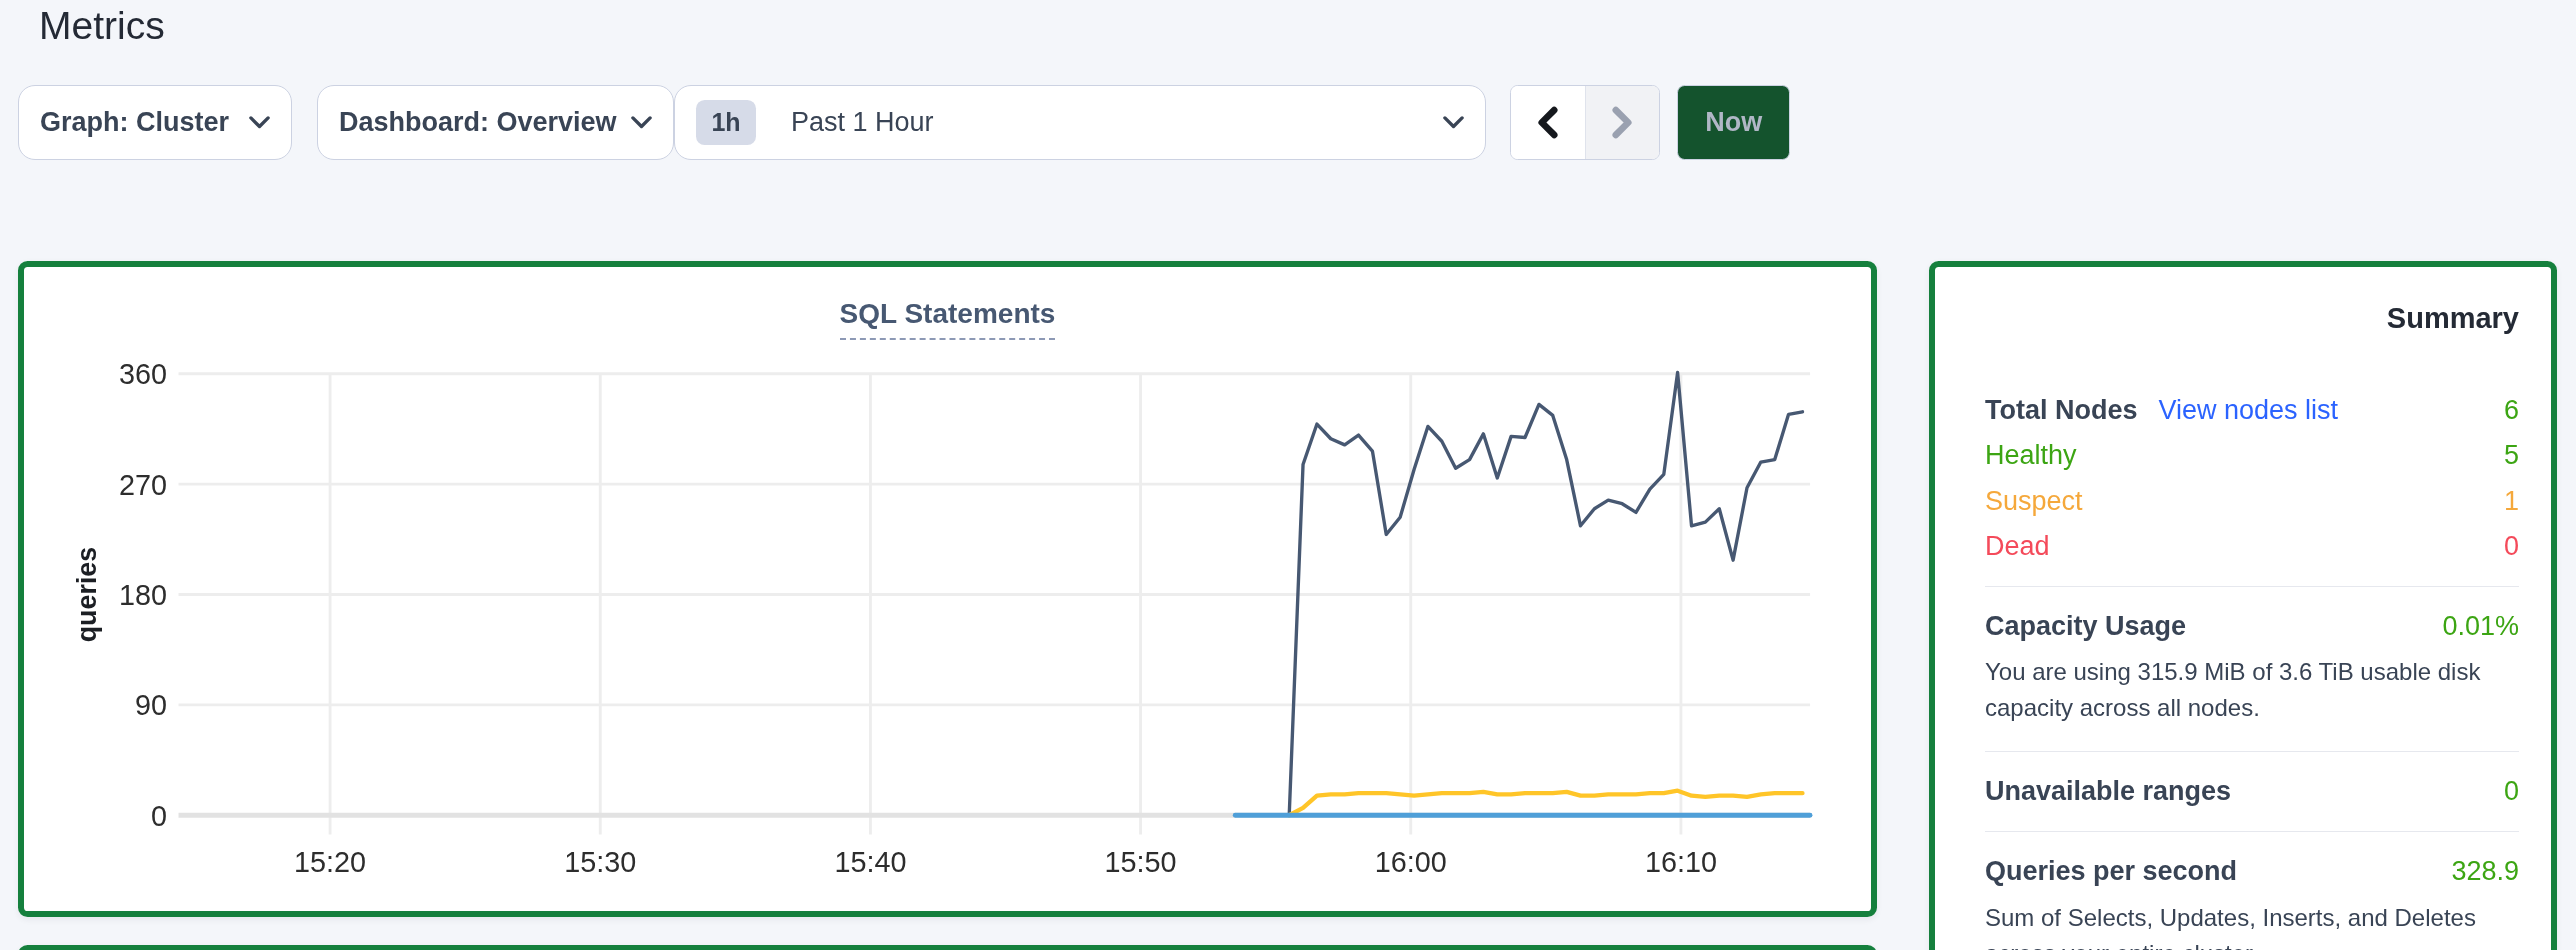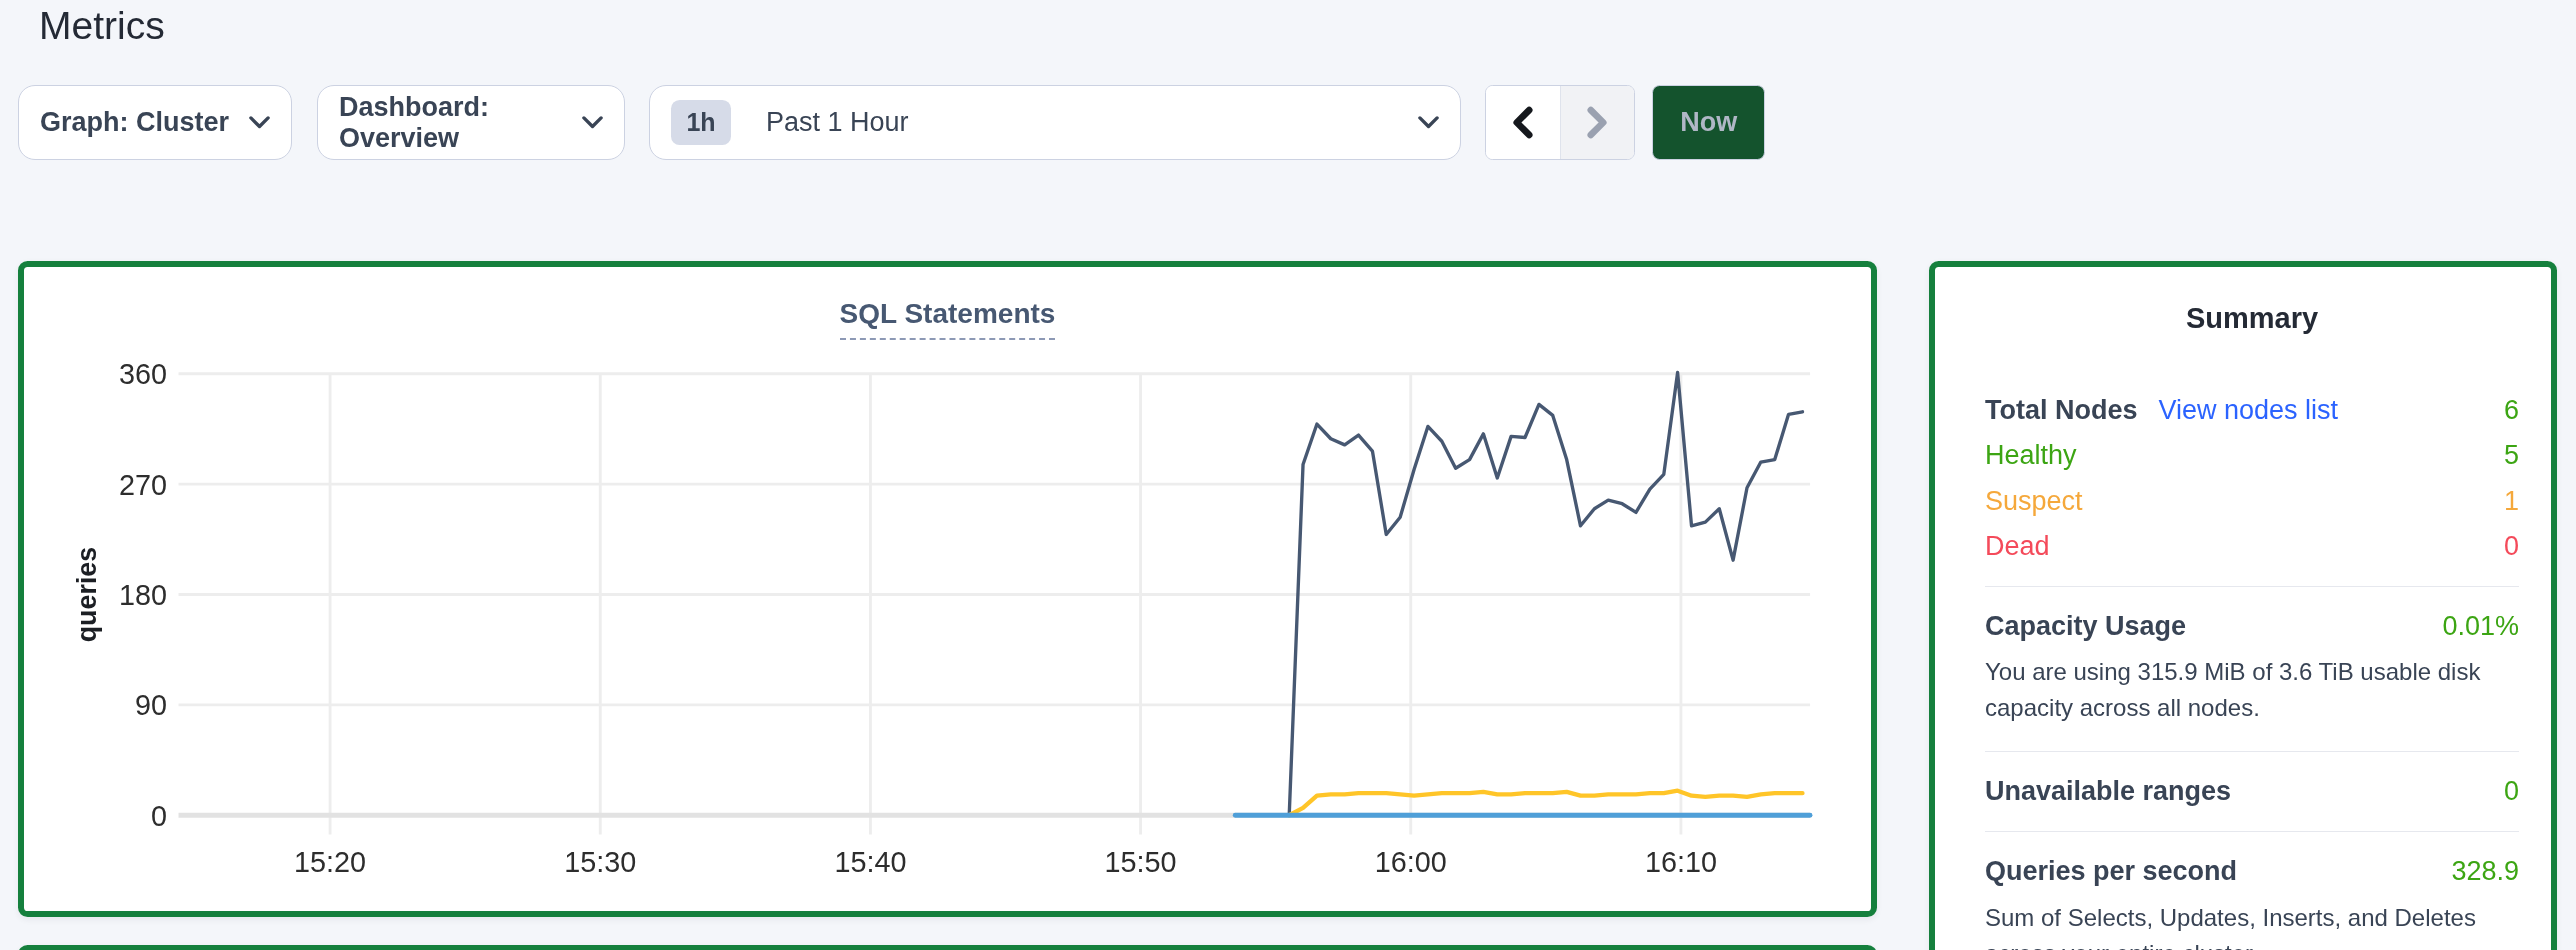--- a/index.html
+++ b/index.html
@@ -17,21 +17,21 @@
   }
   
   .controls { position:absolute; left:18px; top:85px; display:flex; }
   .ctrl-btn {
     height:75px; background:#fff; border:1.9px solid #ccd2e2; border-radius:17px;
     display:flex; align-items:center; justify-content:space-between;
     padding:0 21px; font-size:27px; font-weight:bold; color:#394455;
     cursor:pointer;
   }
   .graph-btn   { width:274px; margin-right:25px; }
-  .dash-btn    { width:308px; margin-right:24px; }
+  .dash-btn    { width:357px; }
   .time-btn    { width:812px; margin-right:24px; font-weight:normal; justify-content:flex-end; }
   .chev { width:21px; height:13.4px; flex:none; }
   .chev polyline { fill:none; stroke:#394455; stroke-width:3.5; stroke-linecap:round; stroke-linejoin:round; }
   .time-badge {
     background:#d6dbe8; color:#394455; font-weight:bold; font-size:25px;
     border-radius:8.6px; padding:7.7px 15.4px; margin-right:35px;
   }
   .time-label { flex:1; font-size:27px; color:#394455; }
   .arrow-group {
     height:75px; width:150px; display:flex; border:1.9px solid #ccd2e2;
@@ -60,21 +60,21 @@
   
   .chart-title-wrap { position:absolute; top:31px; left:0; width:100%; text-align:center; }
   .chart-title {
     display:inline-block; font-size:28px; font-weight:bold; color:#475872;
     border-bottom:2.9px dashed #8d99b5; padding-bottom:7.7px; cursor:pointer;
   }
   .chart-svg { position:absolute; left:0; top:0; width:1859px; height:656px; }
   .chart-svg text { font-size:30px; fill:#2d2d2d; font-family:"Liberation Sans", sans-serif; }
   .chart-svg text.ylab { font-size:28px; font-weight:bold; fill:#1c1f24; }
   
-  .summary-title { text-align:center; font-size:29px; font-weight:bold; color:#242a35; margin-bottom:61px; }
+  .summary-title { text-align:right; font-size:29px; font-weight:bold; color:#242a35; margin-bottom:61px; }
   .sum-row { display:flex; justify-content:space-between; align-items:baseline; font-size:27px; line-height:29px; margin-bottom:16.3px;gap:39px; }
   .lbl-group { display:flex; align-items:baseline; }
   .bold { font-weight:bold; color:#394455; }
   .link { color:#2b63ff; margin-left:21px; text-decoration:none; cursor:pointer; }
   .green  { color:#3ca513; }
   .orange { color:#f5a83b; }
   .red    { color:#f44a5a; }
   .sum-div { border:none; border-top:1.9px solid #e6e8ee; margin:25px 0; }
   .sec-head { margin-bottom:13.4px; }
   .desc { font-size:24px; line-height:36px; color:#394455; }

